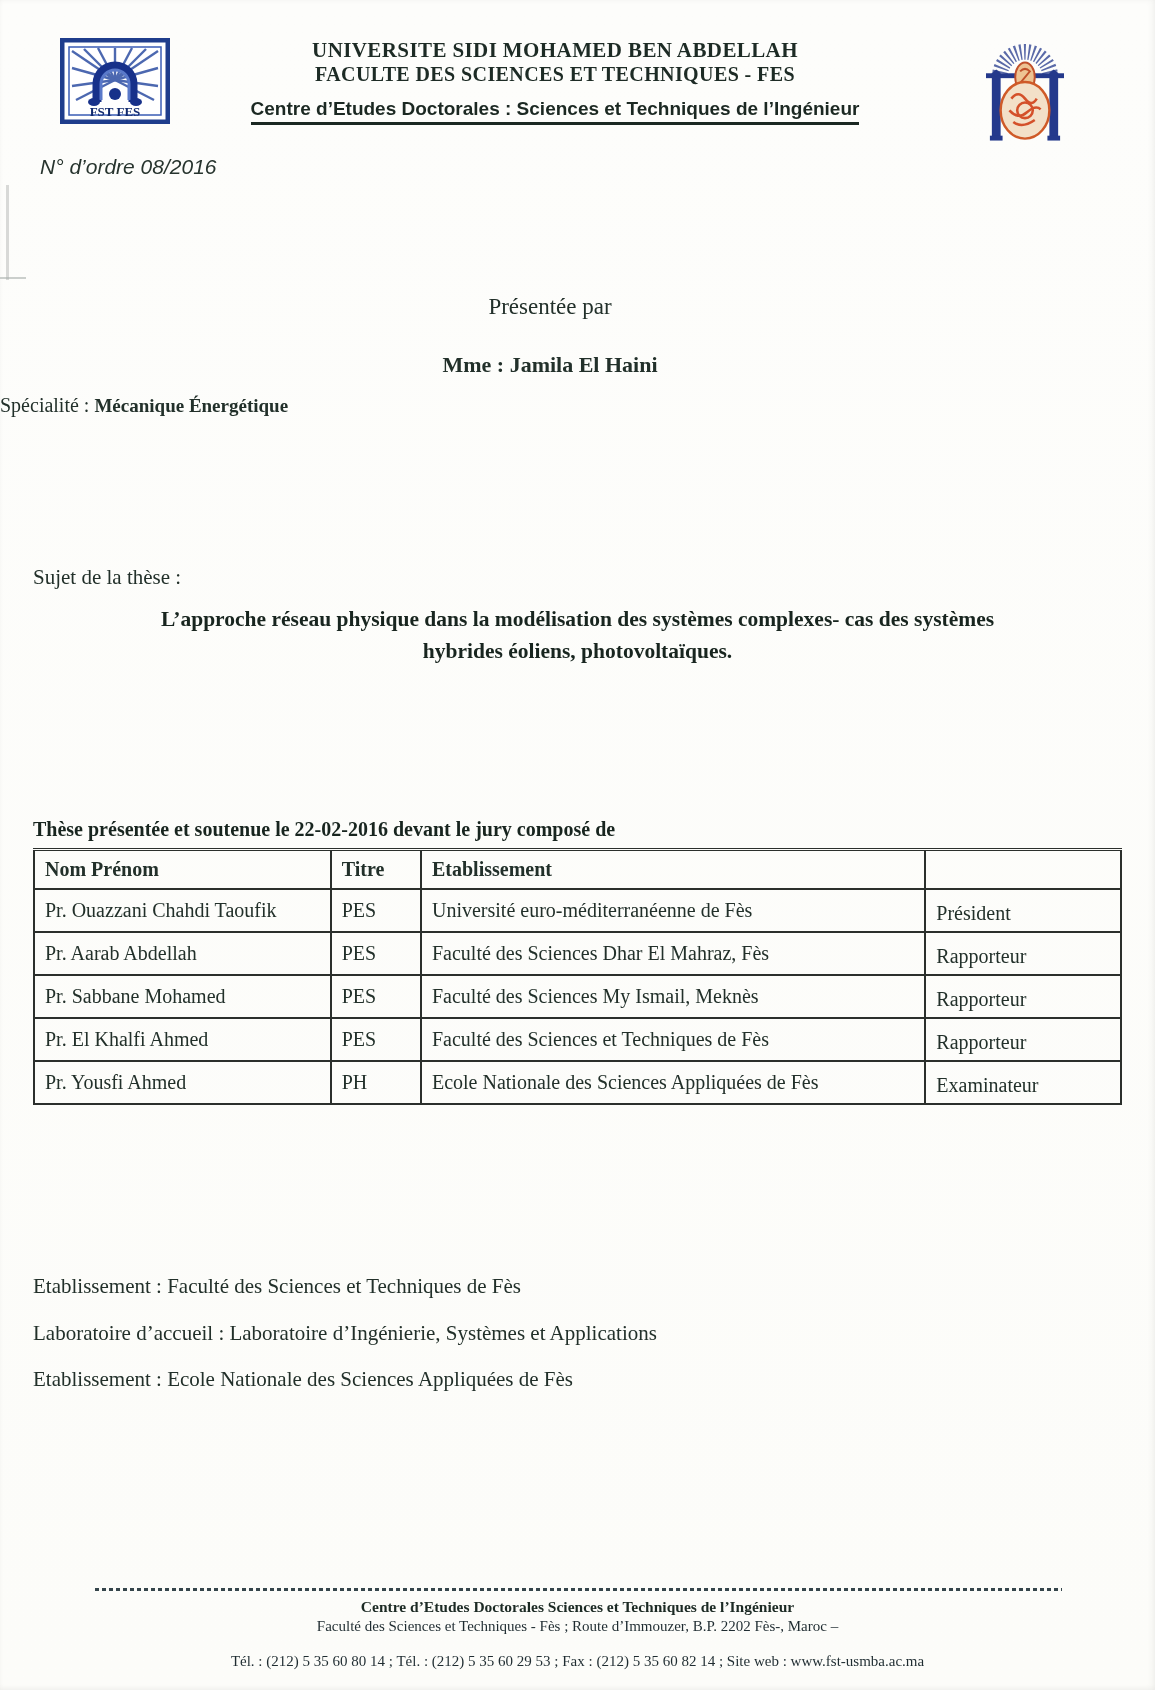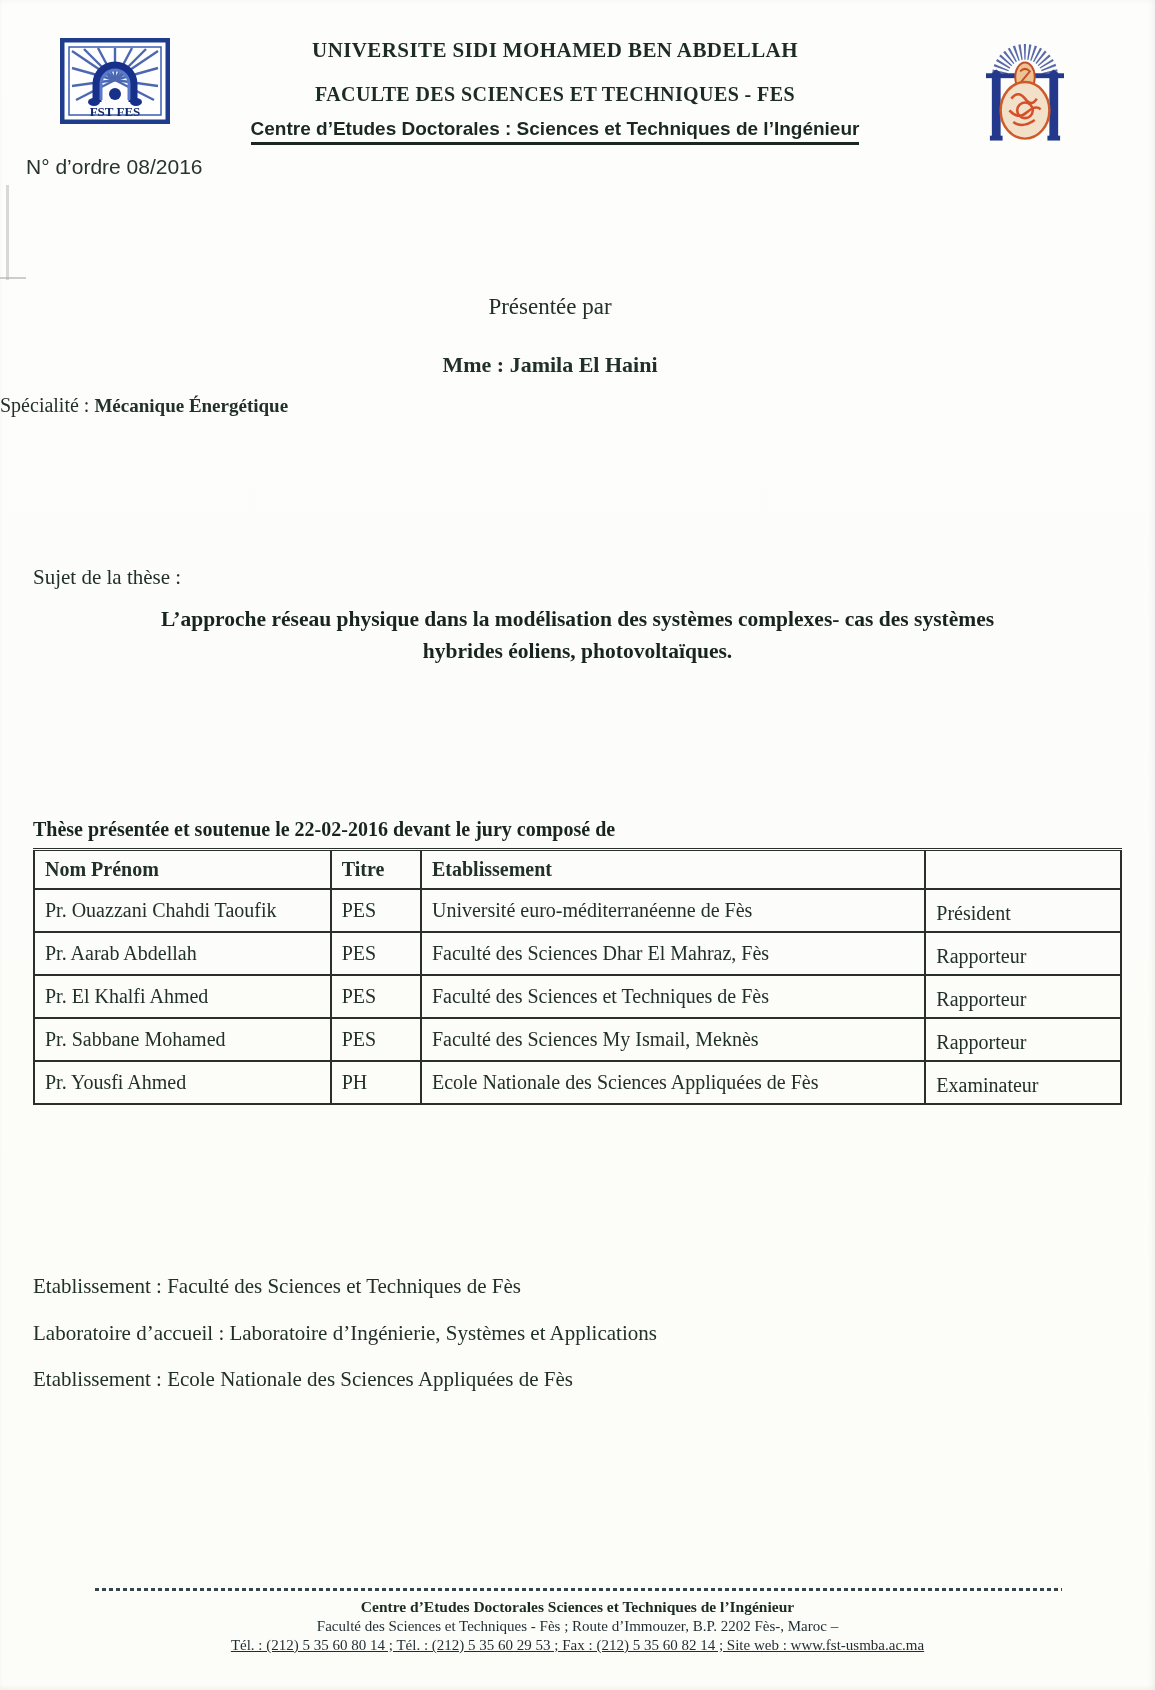--- a/index.html
+++ b/index.html
@@ -15,29 +15,29 @@
     overflow: hidden;
     box-shadow: inset -3px 0 6px rgba(0,0,0,.04), inset 0 -2px 5px rgba(0,0,0,.03);
   }
   
   .artifact-v { position: absolute; left: 6px; top: 185px; width: 3px; height: 95px; background: #b9bcb9; opacity: .55; }
   .artifact-h { position: absolute; left: 0; top: 277px; width: 26px; height: 2px; background: #aab0ad; opacity: .6; }
 
   
   .hdr-text { position: absolute; left: 175px; top: 38px; width: 760px; text-align: center; }
   .hdr-line1 { font-size: 21px; font-weight: bold; letter-spacing: .4px; color: #1d2b25; }
-  .hdr-line2 { font-size: 20px; font-weight: bold; letter-spacing: .4px; color: #1d2b25; margin-top: 20px; }
+  .hdr-line2 { font-size: 20px; font-weight: bold; letter-spacing: .4px; color: #1d2b25; margin-top: 0; }
   .hdr-line3 { display: inline-block; margin-top: 12px; font-family: "Liberation Sans", sans-serif;
                font-size: 19px; font-weight: bold; color: #1b2822;
                border-bottom: 3px solid #1b2822; padding-bottom: 2px; }
   .logo-left { position: absolute; left: 60px; top: 38px; }
   .logo-right { position: absolute; left: 986px; top: 20px; }
 
-  .order-no { position: absolute; left: 26px; top: 155px; font-family: "Liberation Sans", sans-serif;
-              font-size: 21px; color: #27342e; }
+  .order-no { position: absolute; left: 40px; top: 155px; font-family: "Liberation Sans", sans-serif;
+              font-size: 21px; color: #27342e; font-style: italic; }
 
   .doc-title { position: absolute; left: 0; top: 228px; width: 1100px; text-align: center;
                font-size: 29px; font-weight: bold; letter-spacing: .5px; color: #16231d; }
   .presented { position: absolute; left: 0; top: 294px; width: 1100px; text-align: center; font-size: 23px; }
   .author    { position: absolute; left: 0; top: 352px; width: 1100px; text-align: center;
                font-size: 22px; font-weight: bold; }
   .specialty { position: absolute; left: 0; top: 394px; width: 1100px; text-align: left; font-size: 20px; }
   .specialty b { font-size: 19px; }
 
   .subject-label { position: absolute; left: 33px; top: 565px; font-size: 21px; }
@@ -55,21 +55,21 @@
   .col-name { width: 27.3%; } .col-titre { width: 8.3%; } .col-etab { width: 46.4%; } .col-role { width: 18%; }
   .jury-table td.role { padding-top: 12px; }
 
   .affil { position: absolute; left: 33px; top: 1263px; font-size: 21px; line-height: 2.22; color: #22302a; }
 
   .footer { position: absolute; left: 0; top: 1588px; width: 1155px; text-align: center; color: #1f2c31; }
   .footer-rule { position: absolute; left: 95px; top: 0; width: 967px; height: 3px;
                  background: repeating-linear-gradient(90deg, #35454b 0 4px, transparent 4px 7px); }
   .footer-l1 { padding-top: 10px; font-size: 15.5px; font-weight: bold; color: #1c2a24; }
   .footer-l2 { font-size: 15px; margin-top: 2px; }
-  .footer-l3 { font-size: 15px; margin-top: 2px; text-decoration: underline; }
+  .footer-l3 { font-size: 15px; margin-top: 18px; }
 </style>
 </head>
 <body>
 
 <div class="page">
 
   <div class="artifact-v"></div>
   <div class="artifact-h"></div>
 
   <div class="logo-left">
@@ -158,29 +158,29 @@
         <td>Université euro-méditerranéenne de Fès</td>
         <td class="role">Président</td>
       </tr>
       <tr>
         <td>Pr. Aarab Abdellah</td>
         <td>PES</td>
         <td>Faculté des Sciences Dhar El Mahraz, Fès</td>
         <td class="role">Rapporteur</td>
       </tr>
       <tr>
+        <td>Pr. Sabbane Mohamed</td>
+        <td>PES</td>
+        <td>Faculté des Sciences My Ismail, Meknès</td>
+        <td class="role">Rapporteur</td>
+      </tr>
+      <tr>
         <td>Pr. El Khalfi Ahmed</td>
         <td>PES</td>
         <td>Faculté des Sciences et Techniques de Fès</td>
-        <td class="role">Rapporteur</td>
-      </tr>
-      <tr>
-        <td>Pr. Sabbane Mohamed</td>
-        <td>PES</td>
-        <td>Faculté des Sciences My Ismail, Meknès</td>
         <td class="role">Rapporteur</td>
       </tr>
       <tr>
         <td>Pr. Yousfi Ahmed</td>
         <td>PH</td>
         <td>Ecole Nationale des Sciences Appliquées de Fès</td>
         <td class="role">Examinateur</td>
       </tr>
     </tbody>
   </table>

